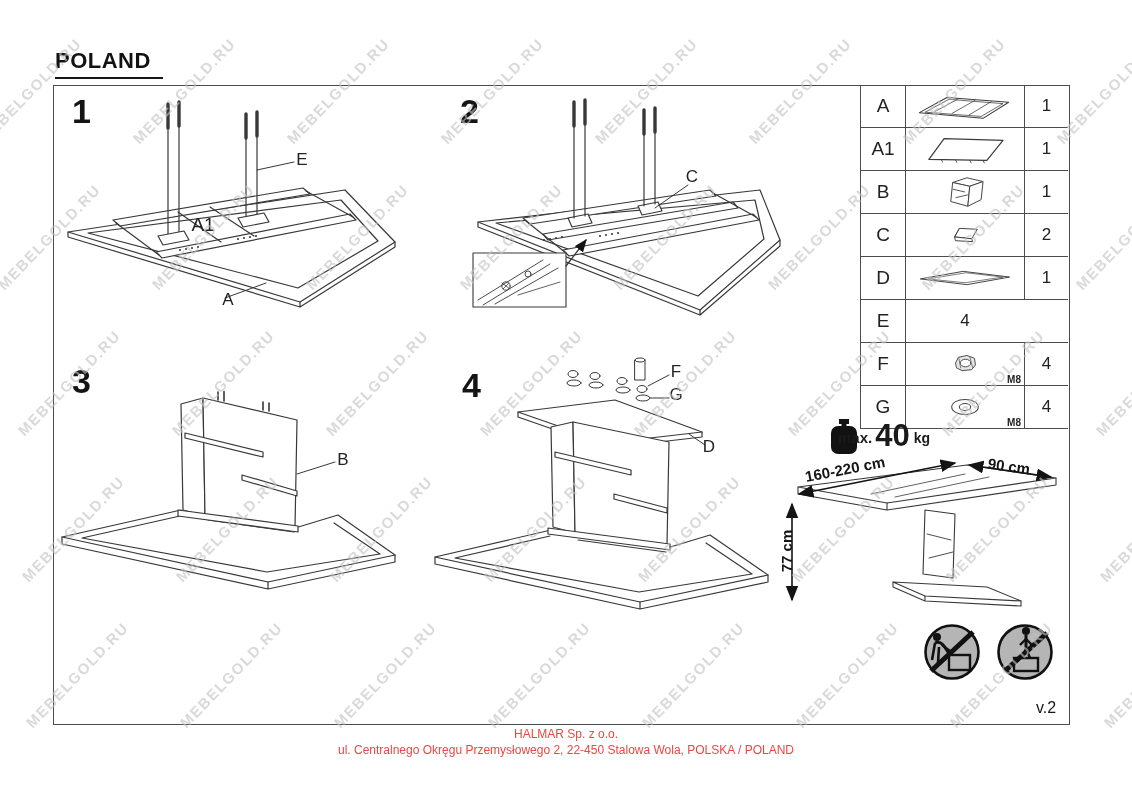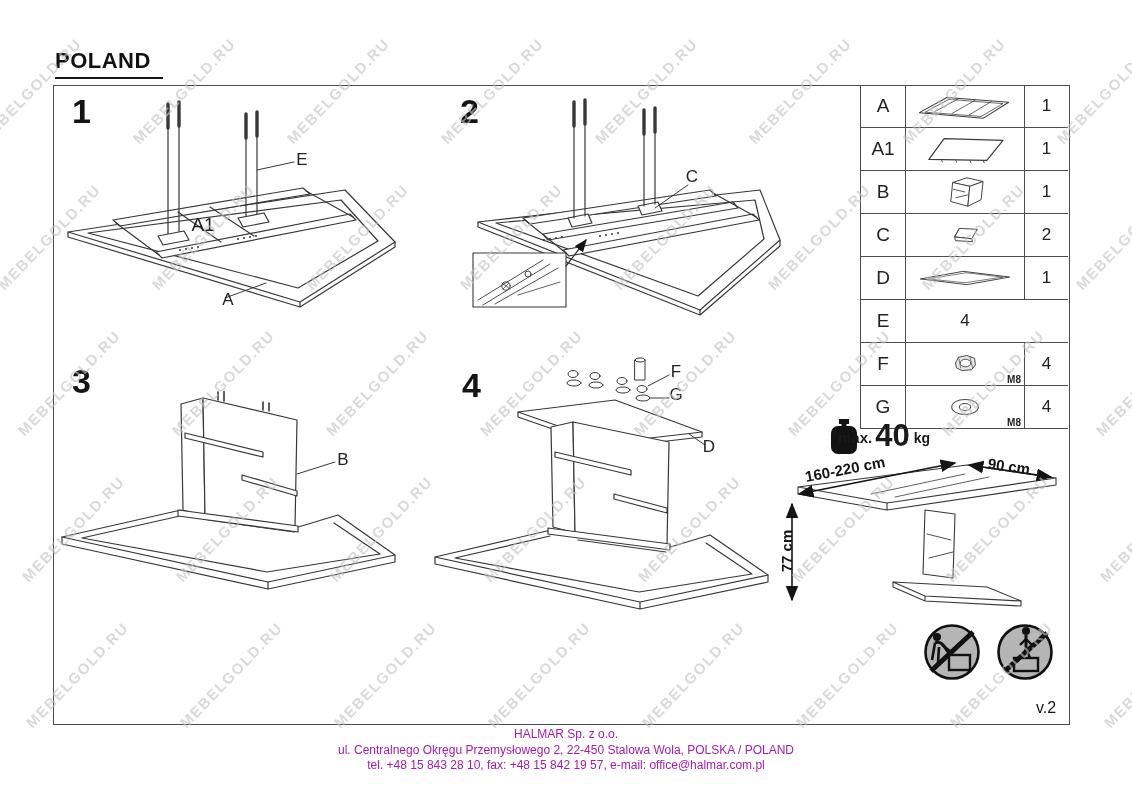--- a/index.html
+++ b/index.html
@@ -35,21 +35,21 @@
   .load{position:absolute;left:832px;top:421px;z-index:2;display:flex;align-items:flex-end;}
   .load .pfx{font-size:15px;font-weight:bold;margin:0 3px 5px 6px;}
   .load .val{font-size:31px;font-weight:bold;line-height:30px;}
   .load .unit{font-size:14px;font-weight:bold;margin:0 0 5px 4px;}
   .weight-icon{position:absolute;left:831px;top:419px;z-index:2;}
   .dim-label{position:absolute;z-index:3;font-size:15px;font-weight:bold;color:#141414;white-space:nowrap;}
   
   .warn{position:absolute;z-index:2;}
   .version{position:absolute;left:1036px;top:699px;z-index:2;font-size:16px;color:#161616;}
   
-  .footer{position:absolute;left:0;top:727px;width:1132px;z-index:2;text-align:center;font-size:12px;line-height:15.5px;color:#a21caf;}
+  .footer{position:absolute;left:0;top:727px;width:1132px;z-index:2;text-align:center;font-size:12px;line-height:15.5px;color:#ef4444;}
   .hidden-defs{position:absolute;width:0;height:0;overflow:hidden;}
 </style>
 </head>
 <body>
 
 <div class="page">
 
   <svg class="hidden-defs" aria-hidden="true">
     <defs>
       <marker id="ah" markerWidth="11" markerHeight="9" refX="9" refY="4" orient="auto-start-reverse">
@@ -449,16 +449,15 @@
     <path d="M31 17 L25 23 M31 17 L37 23" stroke="#111" stroke-width="2.4" fill="none"></path>
     <path d="M31 27 L27 36 M31 27 L35 36" stroke="#111" stroke-width="2.6" fill="none"></path>
     <line x1="10" y1="49" x2="52" y2="11" stroke="#111" stroke-width="5"></line>
   </svg>
 
   <span class="version">v.2</span>
 
   <div class="footer">
     <div>HALMAR Sp. z o.o.</div>
     <div>ul. Centralnego Okręgu Przemysłowego 2, 22-450 Stalowa Wola, POLSKA / POLAND</div>
-    <div>tel. +48 15 843 28 10, fax: +48 15 842 19 57, e-mail: office@halmar.com.pl</div>
   </div>
 
 </div>
 
 </body></html>

